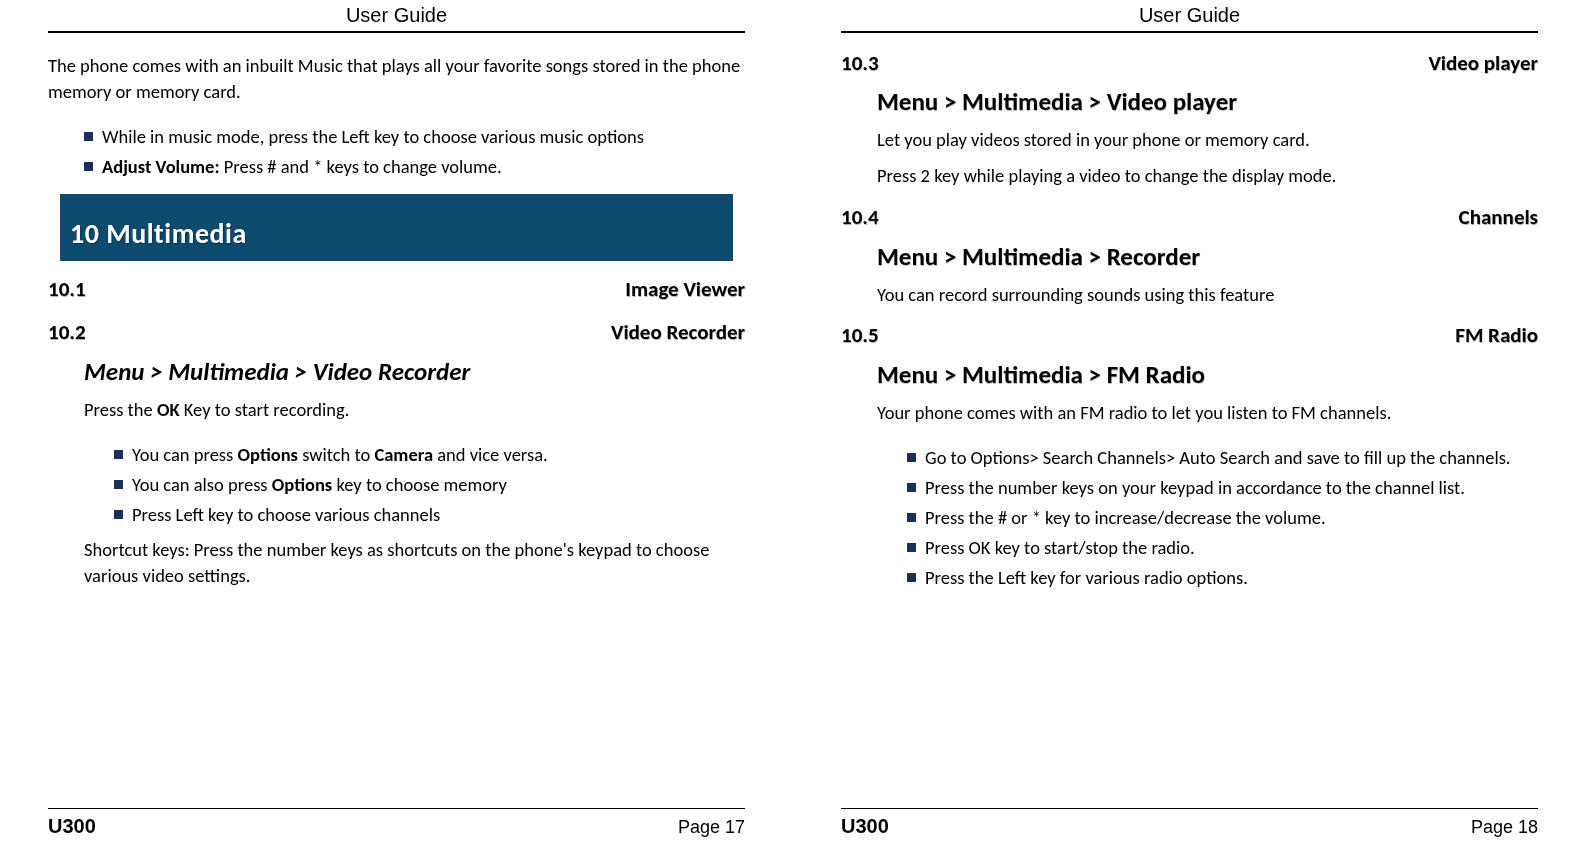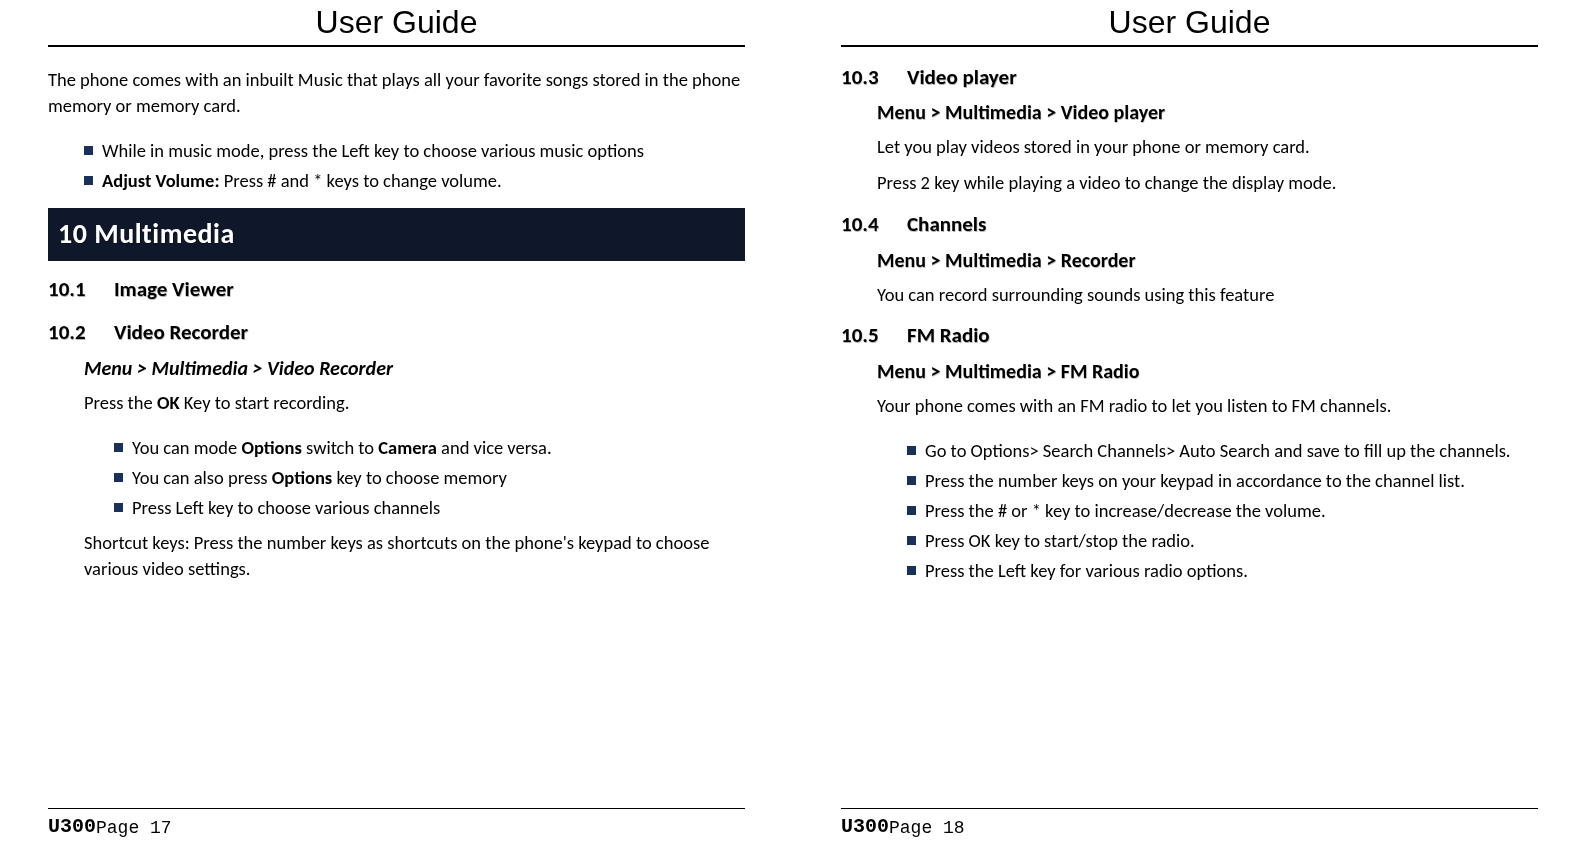--- a/index.html
+++ b/index.html
@@ -1,31 +1,31 @@
 <!DOCTYPE html>
 <html><head>
   <meta charset="utf-8">
   <style>
     * { box-sizing: border-box; margin: 0; padding: 0; }
     body { background: #fff; font-family: Calibri, Arial, sans-serif; color: #000; width: 1586px; height: 862px; display: flex; }
     .page { width: 793px; height: 862px; padding: 0 48px; position: relative; display: flex; flex-direction: column; }
-    .header { text-align: center; font-size: 32px; font-weight: 300; padding: 4px 0 4px; font-family: Arial, sans-serif; }
+    .header { text-align: center; font-size: 20px; font-weight: 300; padding: 4px 0 4px; font-family: Arial, sans-serif; }
     .hr-top { border: none; border-top: 2px solid #000; margin: 0 0 12px 0; }
     .hr-bot { border: none; border-top: 1.5px solid #000; margin: 0; }
     .content { flex: 1; padding-bottom: 20px; font-size: 18.5px; line-height: 1.4; }
-    .footer { display: flex; align-items: flex-end; padding: 6px 0 24px; font-size: 18px; font-family: Liberation Mono, monospace; }
+    .footer { display: flex; justify-content: space-between; align-items: flex-end; padding: 6px 0 24px; font-size: 18px; font-family: Liberation Sans, sans-serif; }
     .footer .model { font-weight: bold; font-size: 20px; }
     .para { margin: 8px 0 10px 0; }
     .bullets { list-style: none; padding-left: 36px; margin: 20px 0 10px 0; }
     .bullets li { position: relative; padding-left: 18px; margin: 5px 0; line-height: 1.35; }
     .bullets li::before { content: ""; position: absolute; left: 0; top: 7px; width: 9px; height: 9px; background: #19315a; }
-    .chapter { background: #0f172a; color: #fff; font-weight: bold; font-size: 28px; padding: 6px 10px 8px; margin: 14px 0 14px; text-shadow: 1px 1px 0 rgba(0,0,0,0.35); letter-spacing: 0.5px; }
-    .h2 { font-weight: bold; font-size: 21px; margin: 14px 0 6px; text-shadow: 0.6px 0.6px 0 rgba(0,0,0,0.3); display: flex; gap: 22px; }
+    .chapter { background: #0c4a6e; color: #fff; font-weight: bold; font-size: 28px; padding: 20px 10px 8px; margin: 14px 12px 14px; text-shadow: 1px 1px 0 rgba(0,0,0,0.35); letter-spacing: 0.5px; }
+    .h2 { font-weight: bold; font-size: 21px; margin: 14px 0 6px; text-shadow: 0.6px 0.6px 0 rgba(0,0,0,0.3); display: flex; gap: 22px; justify-content: space-between; }
     .h2 .num { min-width: 44px; }
-    .h3 { font-weight: bold; font-size: 20px; margin: 6px 0 8px 36px; text-shadow: 0.5px 0.5px 0 rgba(0,0,0,0.25); }
+    .h3 { font-weight: bold; font-size: 25px; margin: 6px 0 8px 36px; text-shadow: 0.5px 0.5px 0 rgba(0,0,0,0.25); }
     .indent { margin-left: 36px; }
     .nosh { text-shadow: none; font-style: italic; }
     b { font-weight: bold; }
   </style>
 </head>
 <body>
 
 <div class="page">
   <div class="header">User Guide</div>
   <hr class="hr-top">
@@ -50,21 +50,21 @@
     <div class="h2">
       <span class="num">10.2</span>
       <span>Video Recorder</span>
     </div>
     <div class="h3 nosh">Menu &gt; Multimedia &gt; Video Recorder</div>
     <p class="para indent">
       <span>Press the </span><b>OK</b><span> Key to start recording.</span>
     </p>
     <ul class="bullets" style="padding-left:66px;">
       <li>
-        <span>You can mode </span><b>Options</b><span> switch to </span><b>Camera</b><span> and vice versa.</span>
+        <span>You can press </span><b>Options</b><span> switch to </span><b>Camera</b><span> and vice versa.</span>
       </li>
       <li>
         <span>You can also press </span><b>Options</b><span>  key to choose memory</span>
       </li>
       <li><span>Press Left key to choose various channels</span></li>
     </ul>
     <p class="para indent">Shortcut keys: Press the number keys as shortcuts on the phone's keypad to choose various video settings.</p>
 
   </div>
   <hr class="hr-bot">

